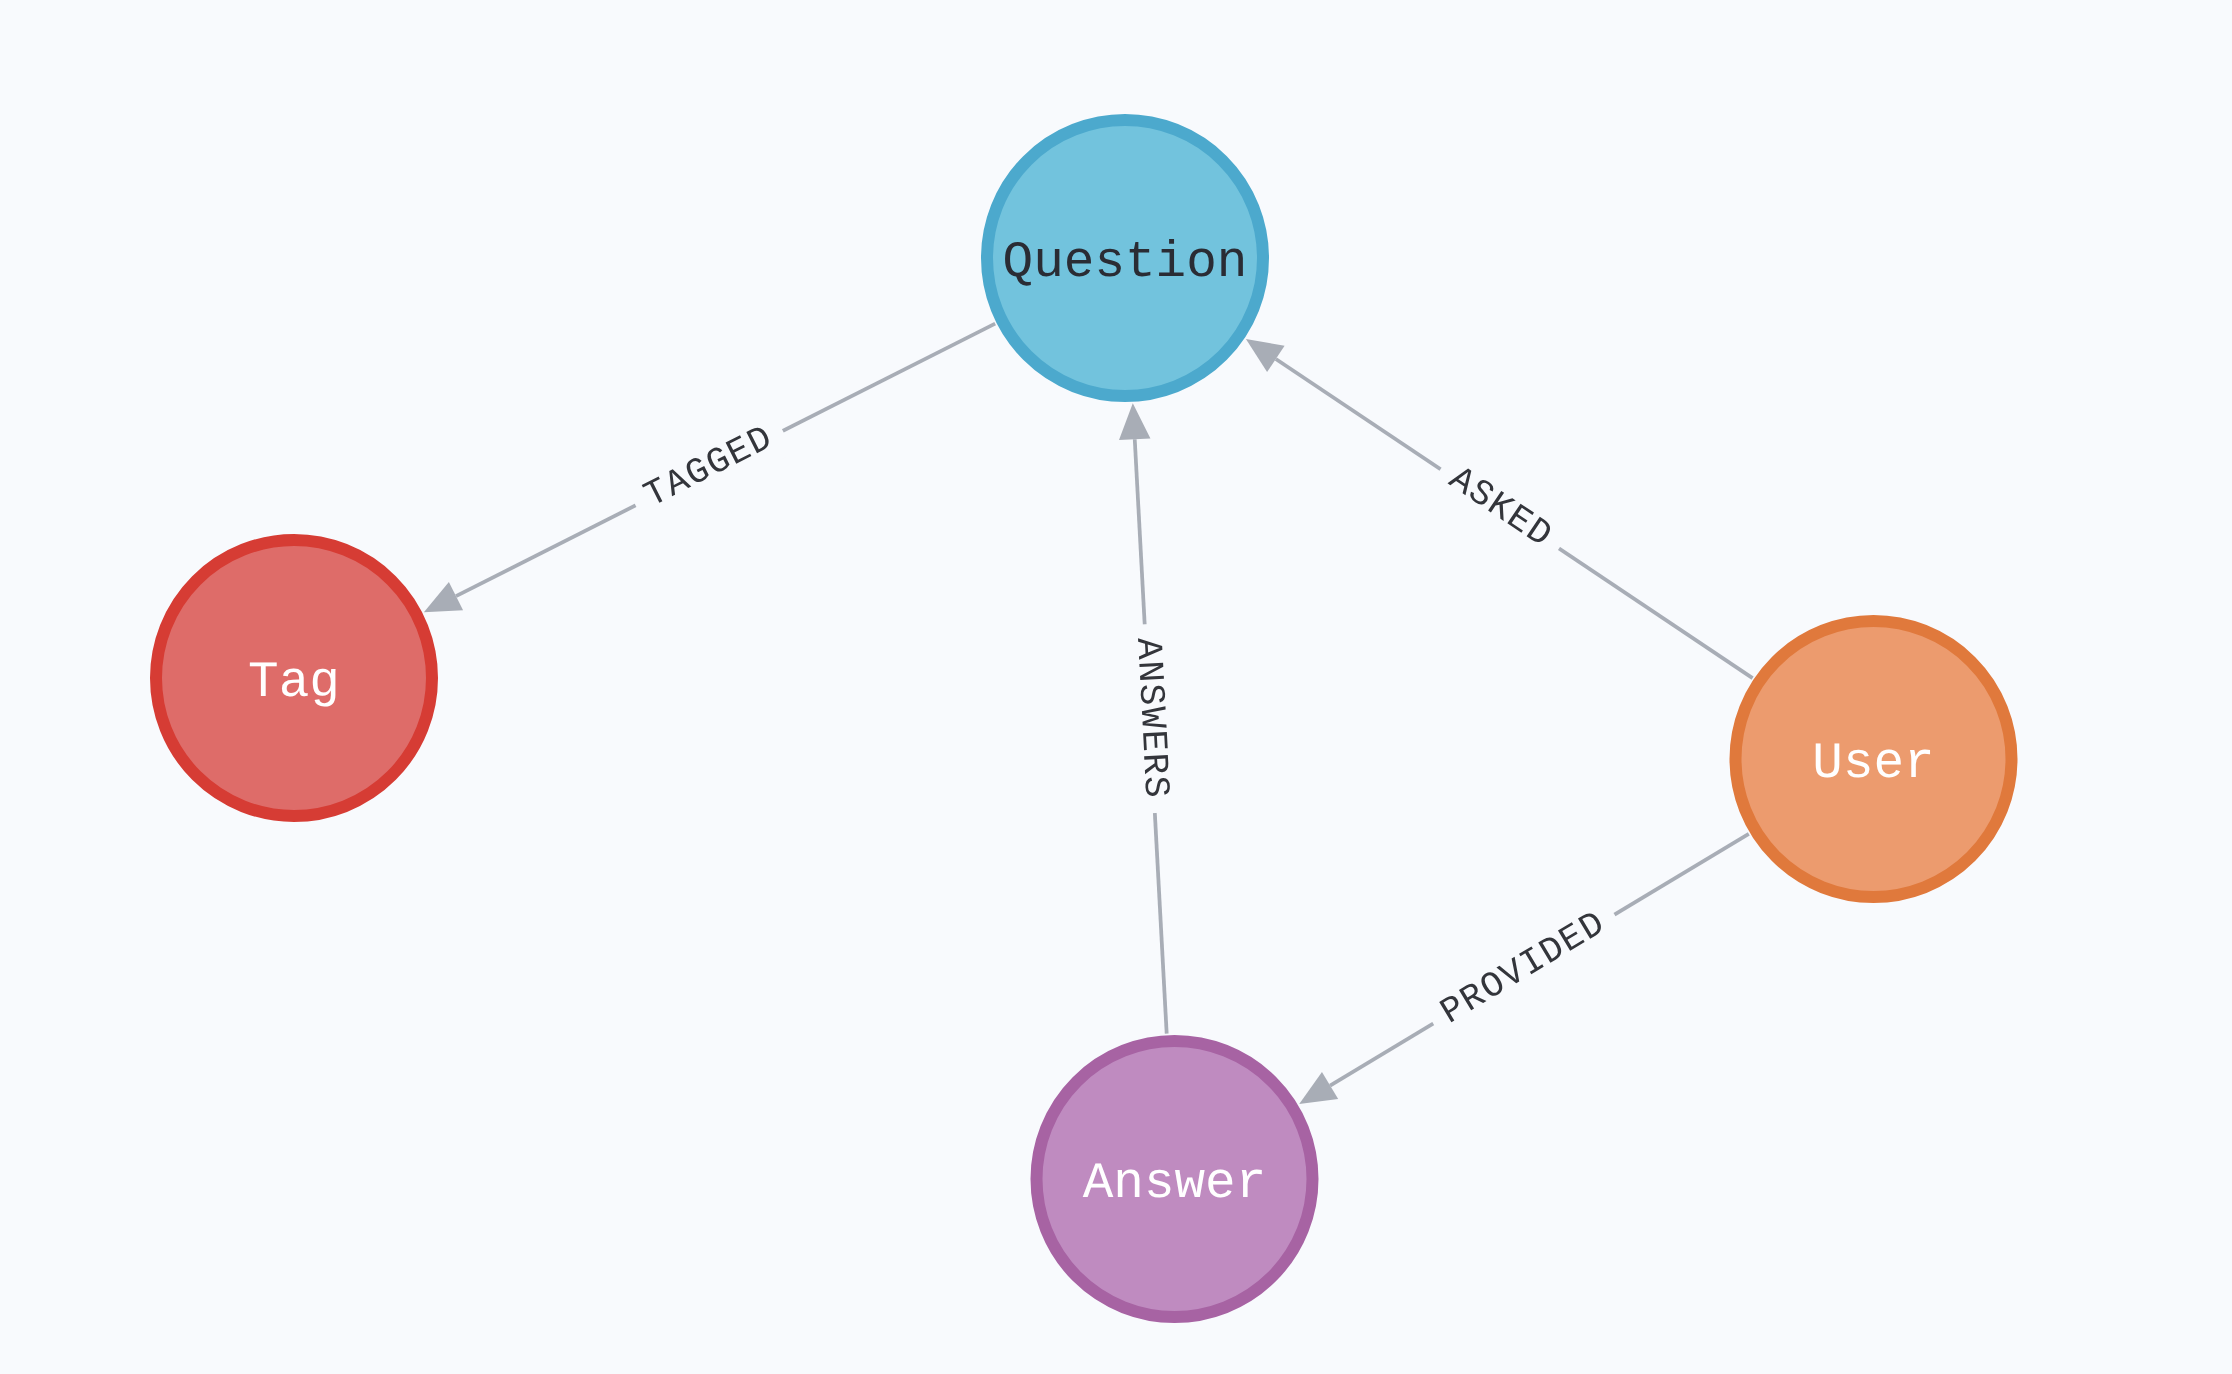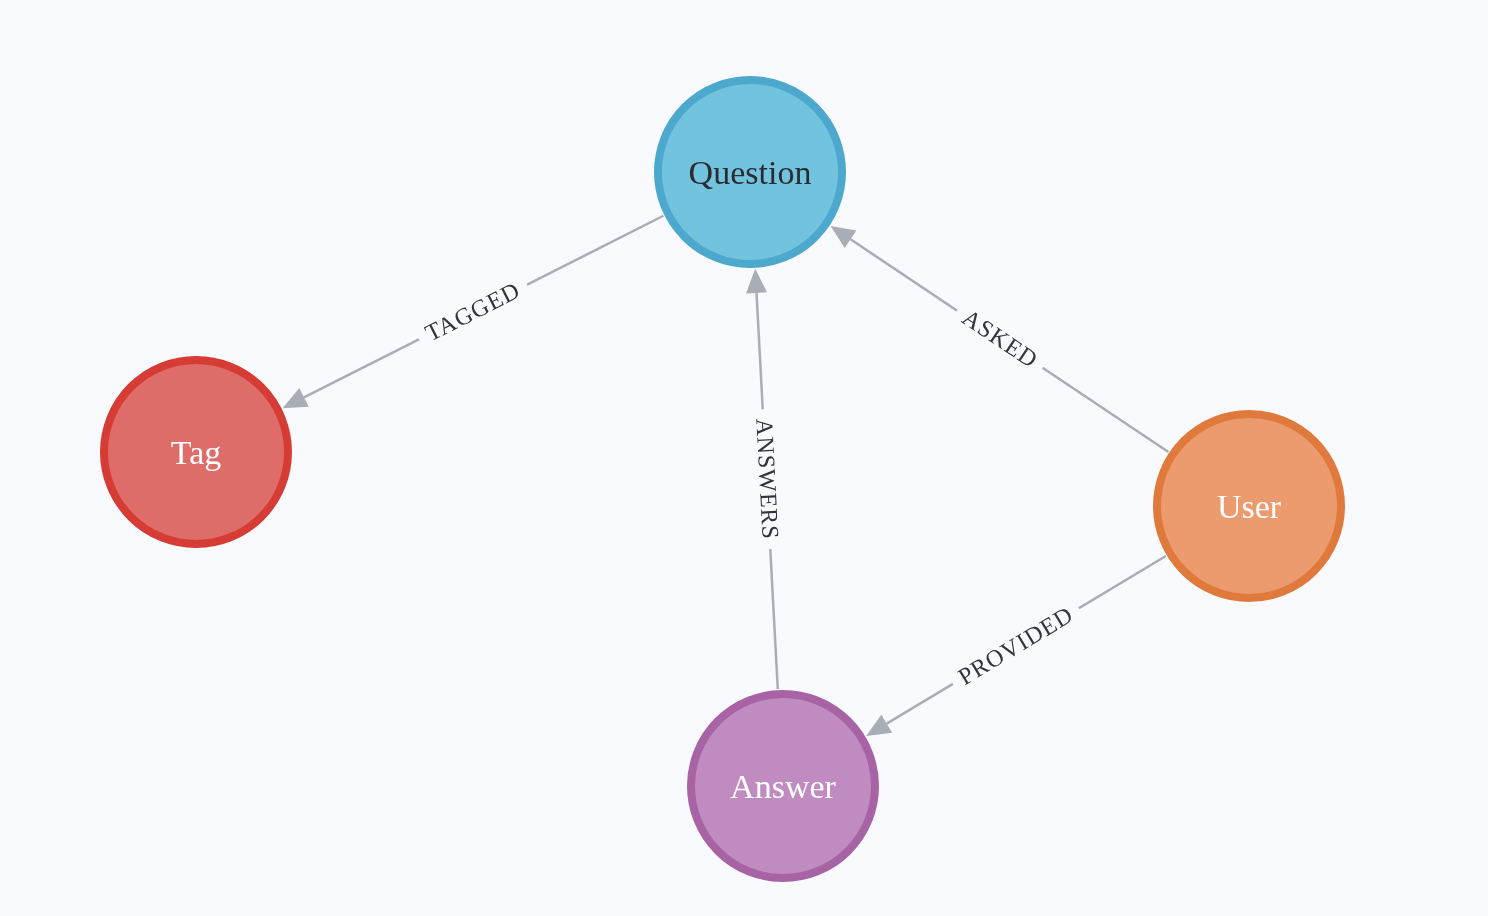--- a/index.html
+++ b/index.html
@@ -5,21 +5,21 @@
   html, body {
     margin: 0;
     padding: 0;
   }
   .stage {
     position: relative;
     width: 1488px;
     height: 916px;
     overflow: hidden;
     background: var(--canvas-bg, #F8FAFD);
-    font-family: Liberation Serif, serif;
+    font-family: Liberation Mono, monospace;
   }
   .stage svg {
     position: absolute;
     left: 0;
     top: 0;
   }
   .edge-line {
     stroke: var(--edge-color, #A8ADB6);
     stroke-width: 2.5;
   }

